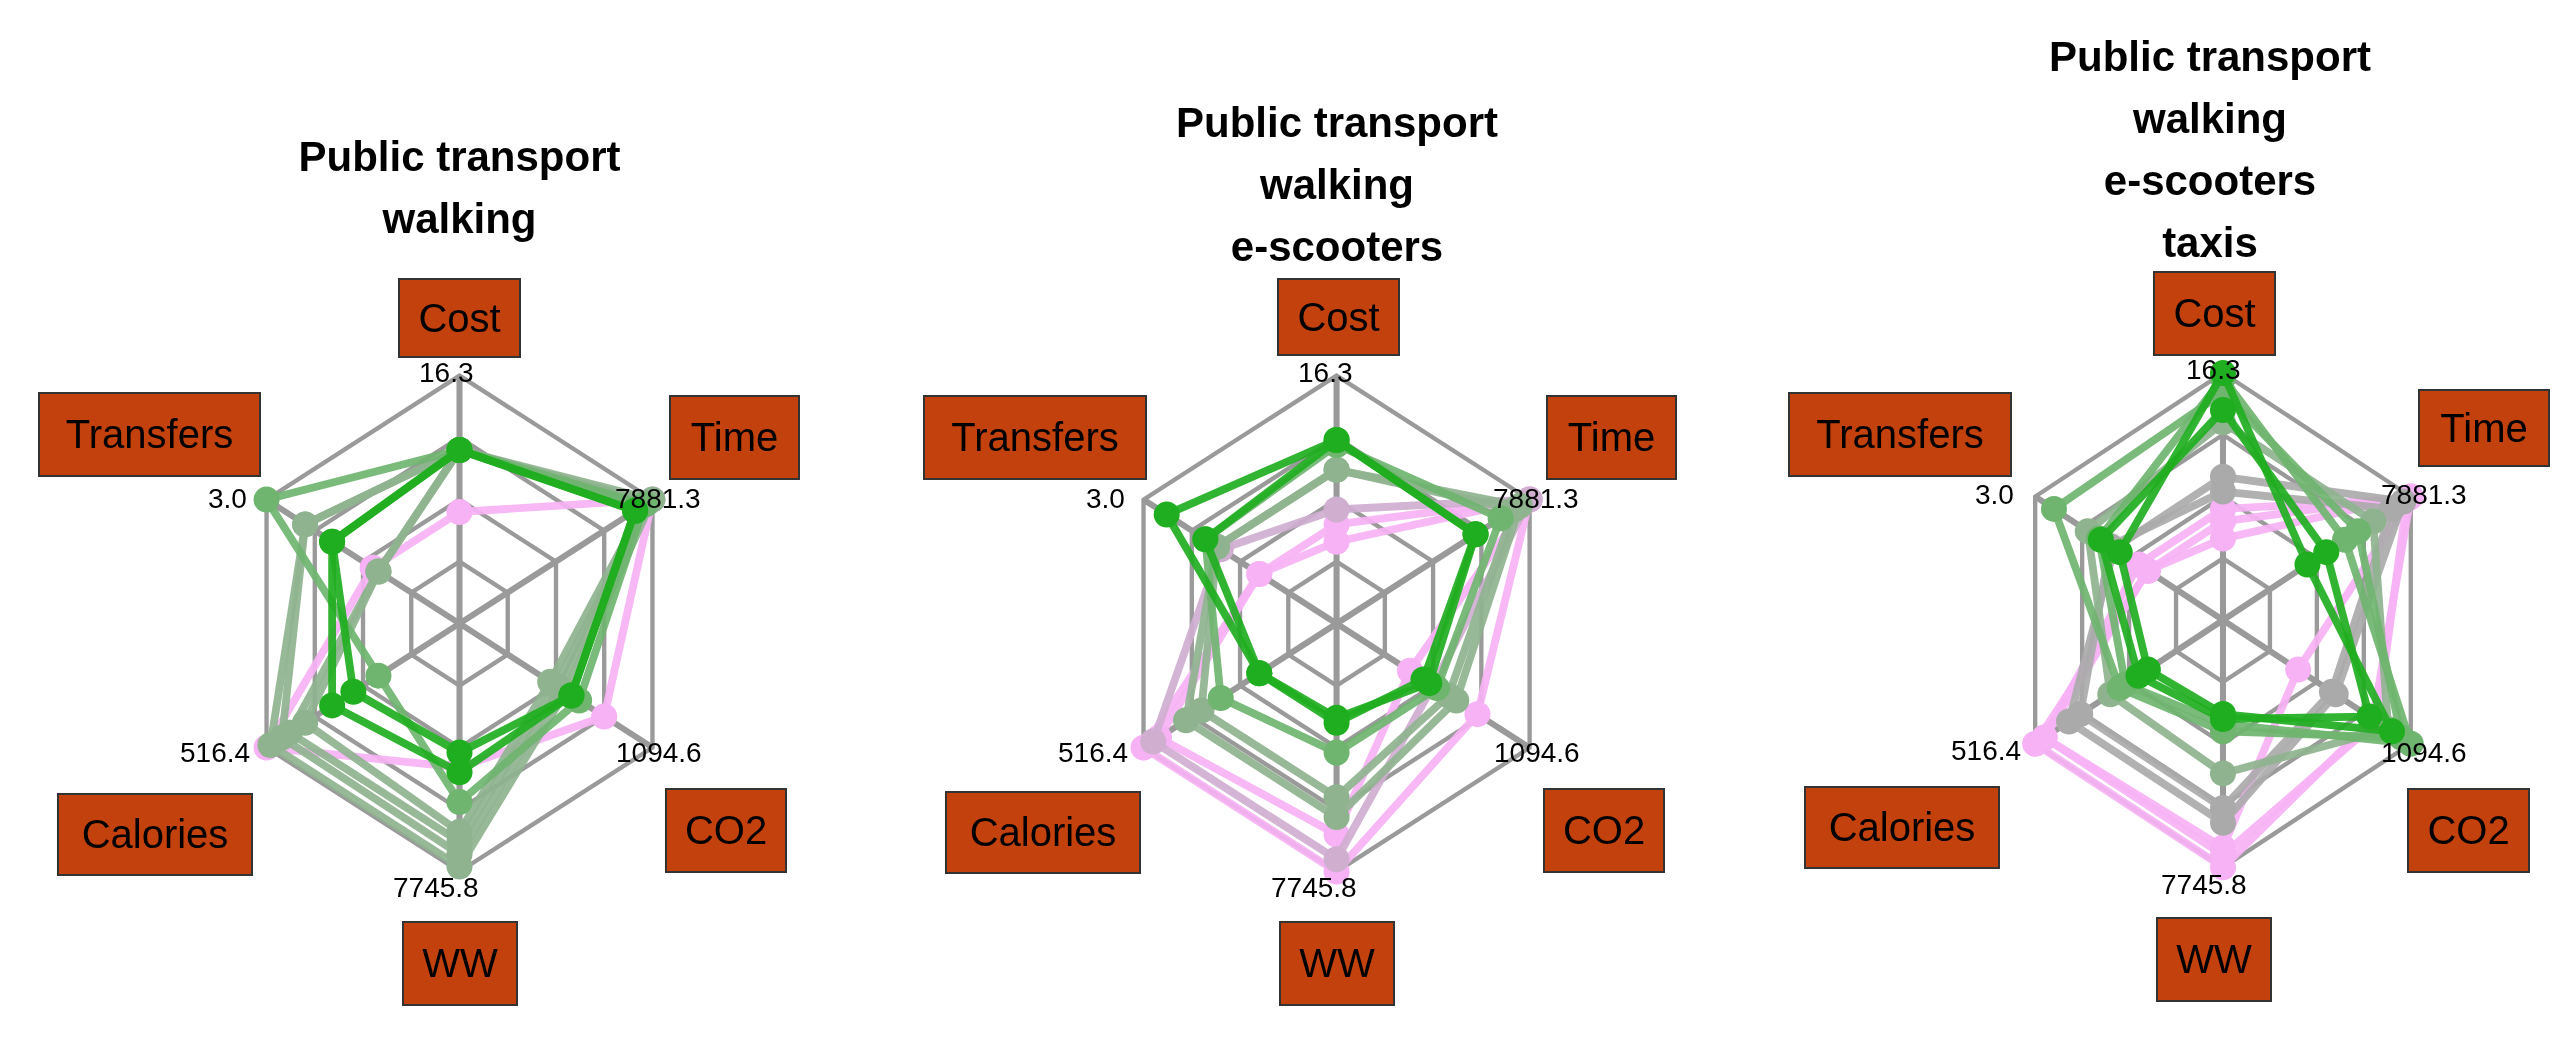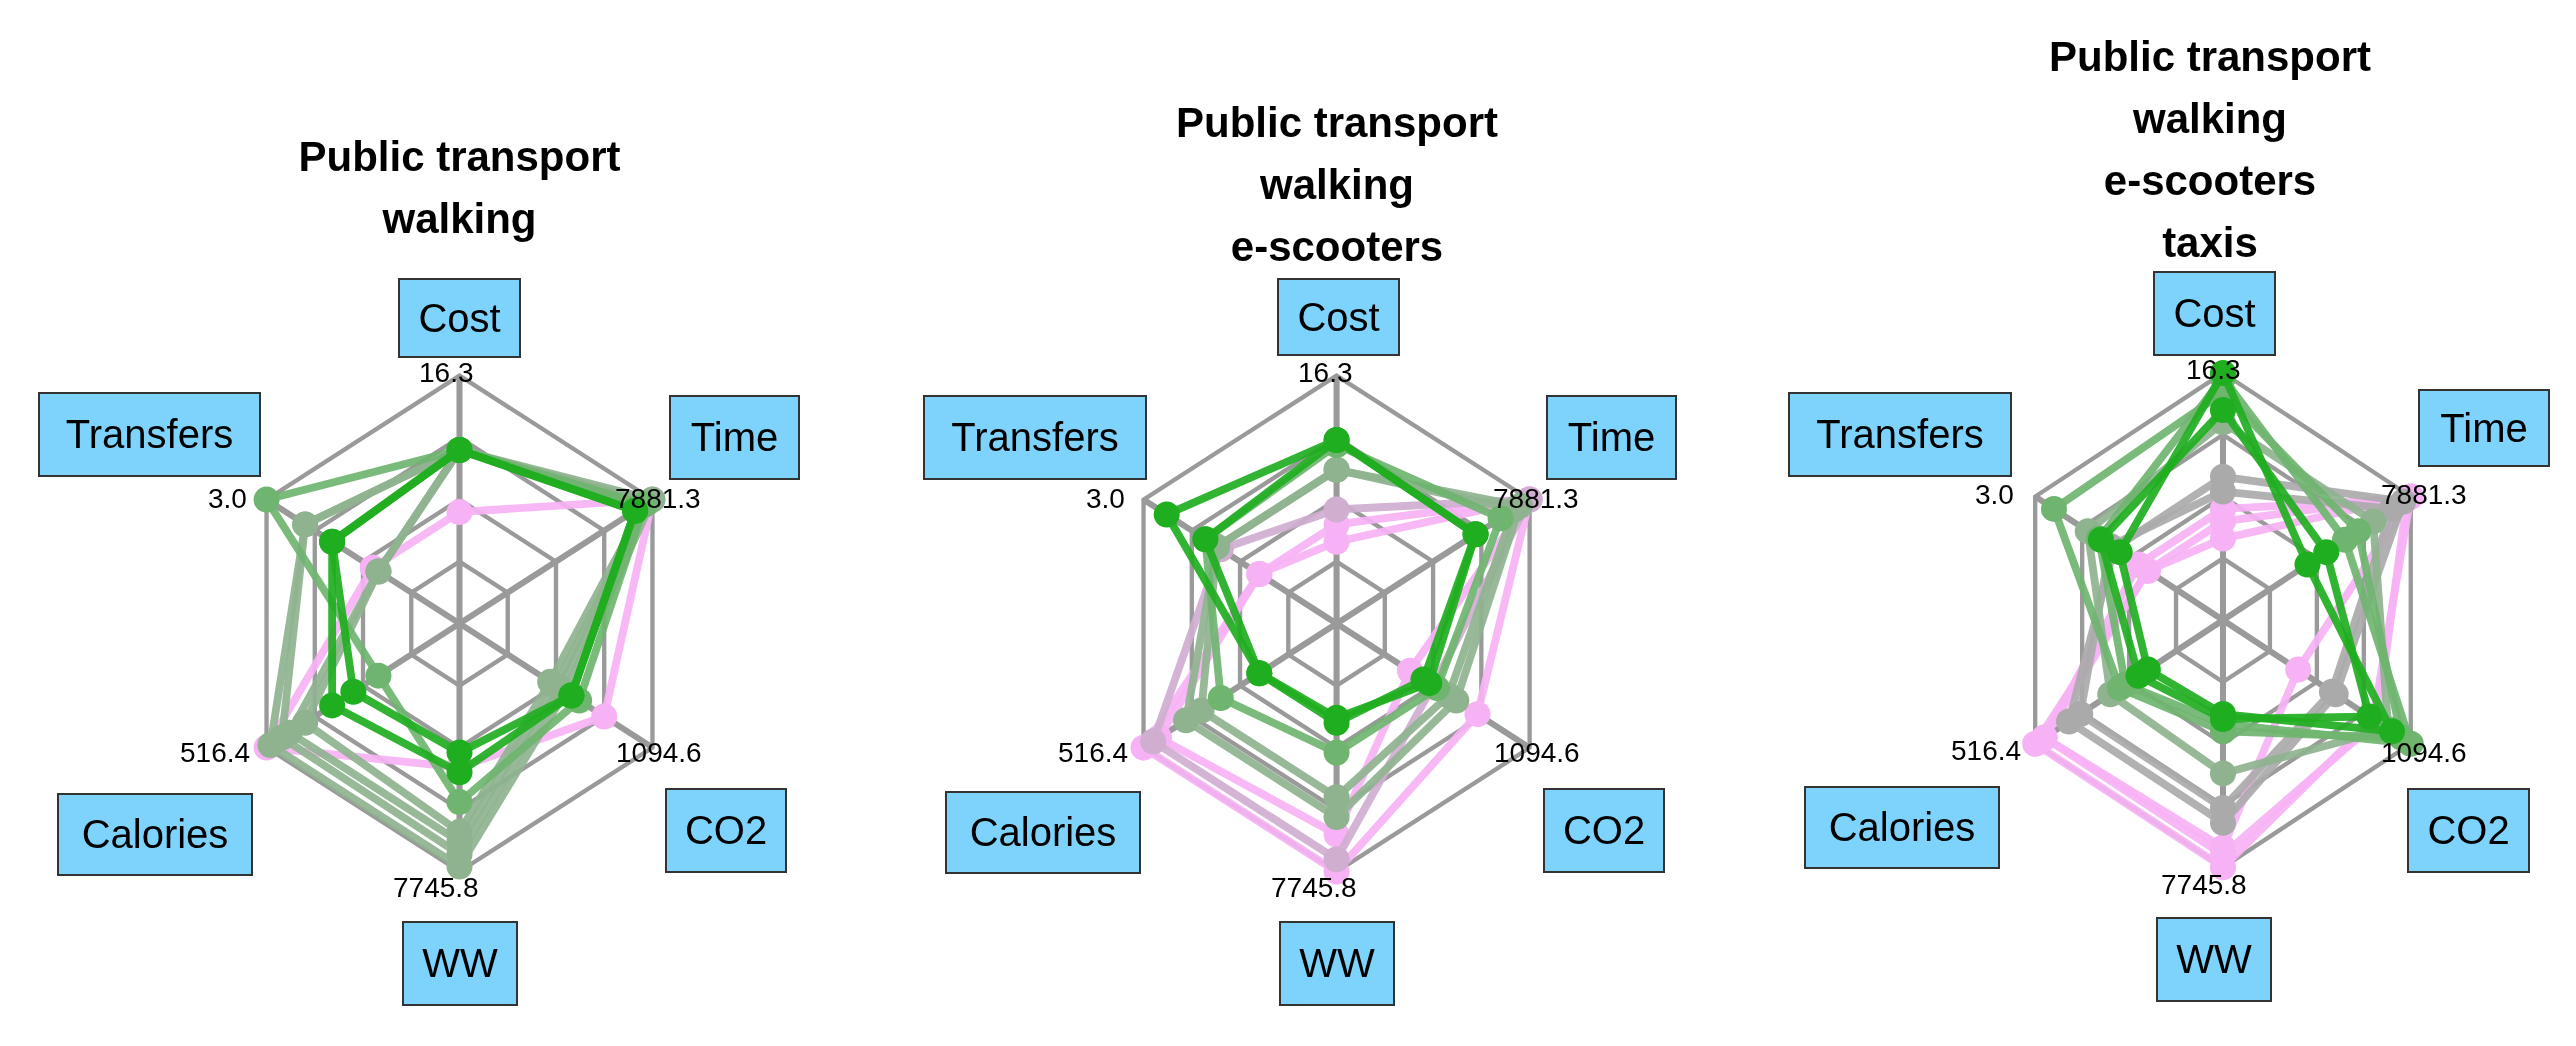--- a/index.html
+++ b/index.html
@@ -1,21 +1,21 @@
 <!DOCTYPE html>
 <html style="font-size:14px"><head>
 <meta charset="utf-8">
 <style>
   html, body { margin: 0; padding: 0; background: #ffffff; }
   body { width: 2576px; height: 1046px; position: relative; overflow: hidden; font-family: "Liberation Sans", sans-serif; }
   .panel { position: absolute; top: 0; height: 1046px; }
   .panel-title { position: absolute; left: 0; width: 100%; text-align: center; font-weight: bold; font-size: 42px; line-height: 62px; color: #000; }
   .panel-title div { white-space: nowrap; }
   svg.radar { position: absolute; left: 0; top: 0; overflow: visible; }
-  .axis-box { position: absolute; border: 2.6px solid #333; background: #7dd3fc; font-size: 40px; color: #000; text-align: center; box-sizing: border-box; display: flex; align-items: center; justify-content: center; }
+  .axis-box { position: absolute; border: 2.6px solid #333; background: #c2410c; font-size: 40px; color: #000; text-align: center; box-sizing: border-box; display: flex; align-items: center; justify-content: center; }
   .max-label { position: absolute; font-size: 28px; color: #000; white-space: nowrap; line-height: 1; }
 </style>
 </head>
 <body>
 
 <div class="panel" style="left:0; width:919px;">
   <div class="panel-title" style="top:126px; left:0; width:919px;">
     <div>Public transport</div>
     <div>walking</div>
   </div>

